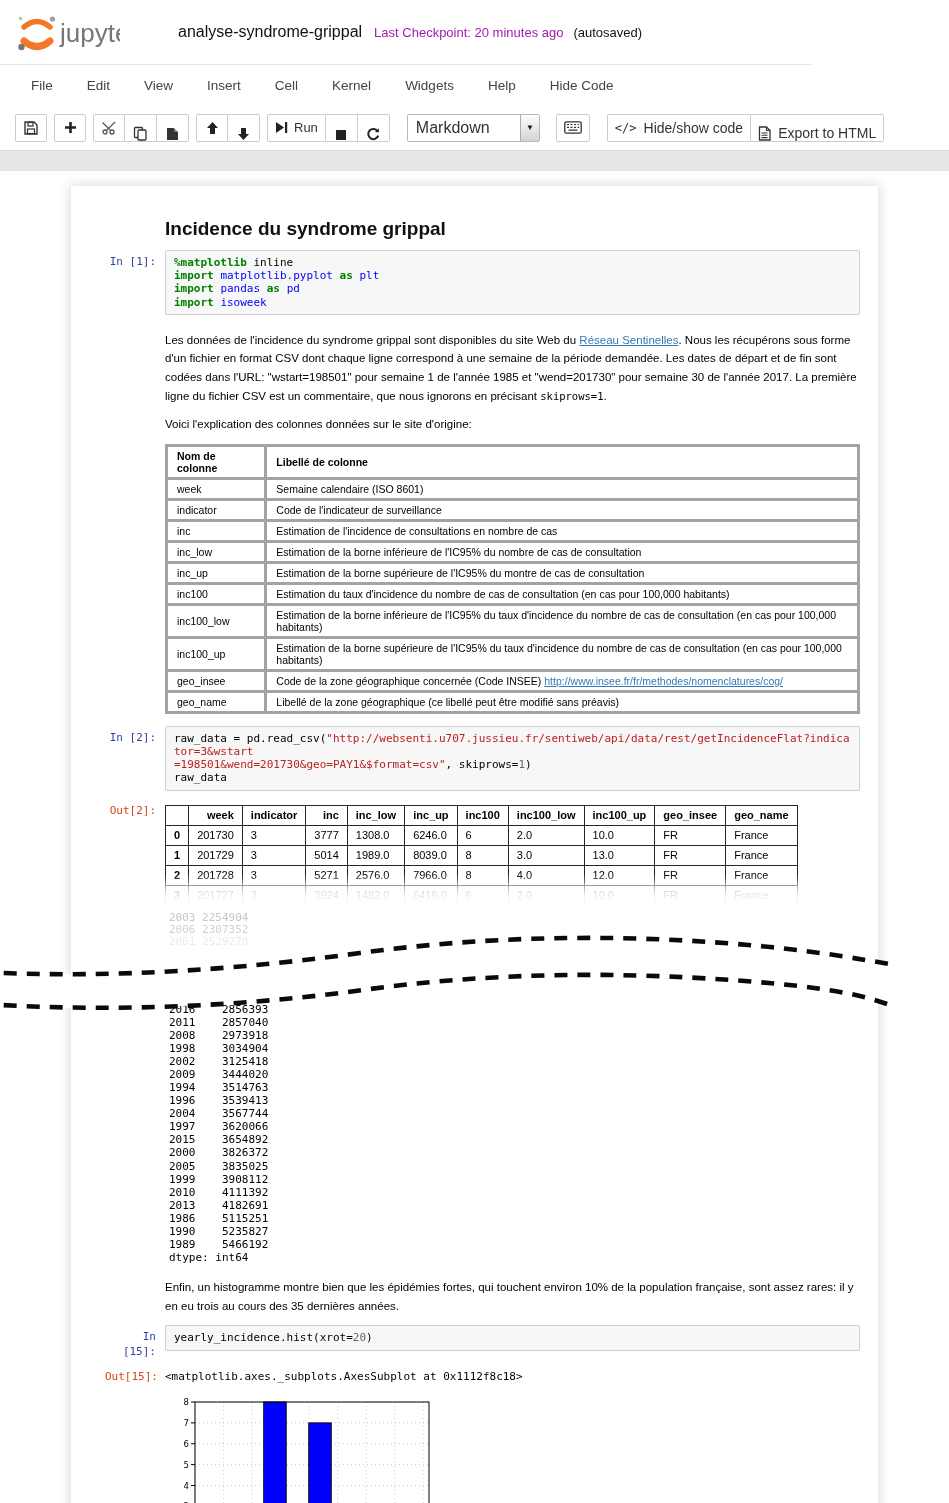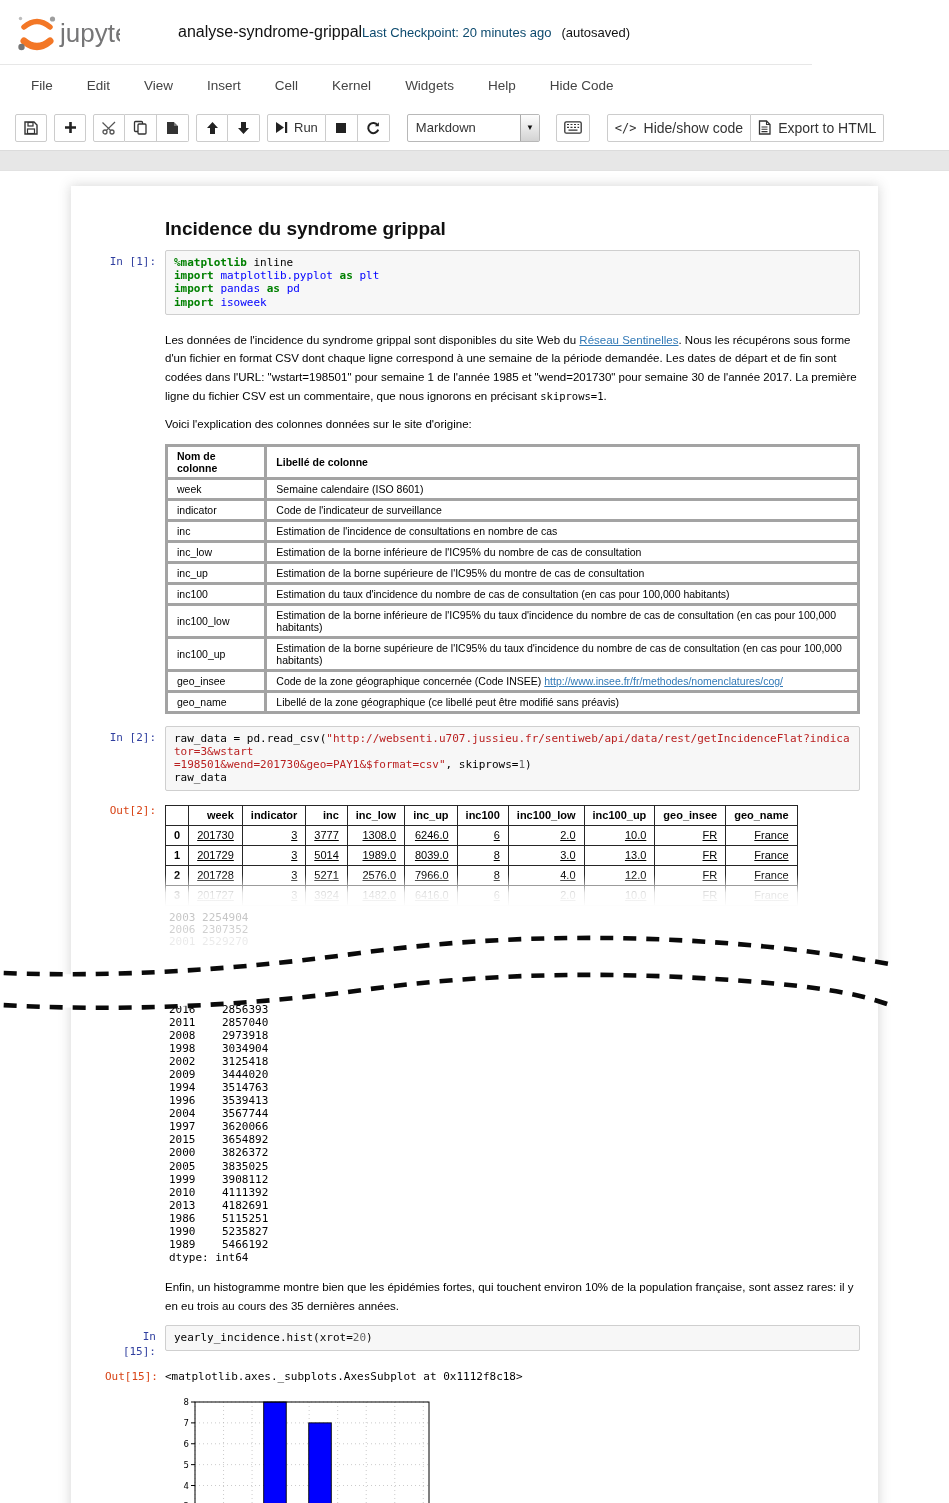--- a/index.html
+++ b/index.html
@@ -8,40 +8,40 @@
   }
   *{box-sizing:border-box;}
   html,body{margin:0;padding:0;}
   body{width:949px;height:1503px;overflow:hidden;position:relative;background:#fff;
        font-family:"Liberation Sans",sans-serif;color:#000;}
   
   .app-header{position:absolute;top:0;left:0;width:949px;height:64px;display:flex;align-items:center;background:#fff;}
   .logo{margin:4px 0 0 16px;cursor:pointer;}
   .title-wrap{display:flex;align-items:baseline;margin-left:58px;}
   .nb-title{font-size:16px;color:#111;}
-  .checkpoint{font-size:13px;color:#0c4a6e;}
+  .checkpoint{font-size:13px;margin-left:12px;color:#a21caf;}
   .autosaved{font-size:13px;margin-left:10px;color:#111;}
   
   .menubar{position:absolute;top:64px;left:0;width:812px;height:41px;border-top:1px solid #e7e7e7;
            display:flex;align-items:center;padding-left:14px;background:#fff;}
   .menu-item{font-size:13.5px;color:#444;padding:0 17px;cursor:pointer;}
   
   .toolbar{position:absolute;top:105px;left:0;width:949px;height:45px;display:flex;align-items:center;padding-left:15px;background:#fff;}
   .btn-group{display:flex;margin-right:7px;}
   .tbtn{height:28px;min-width:32px;background:#fff;border:1px solid #ccc;display:flex;align-items:center;
         justify-content:center;padding:0 7px;font-size:13px;color:#333;cursor:pointer;}
-  .btn-group .tbtn+.tbtn{border-left:none;}
+  .btn-group .tbtn+.tbtn{border-left:none;align-items:flex-end;}
   .btn-group .tbtn:first-child{border-radius:2px 0 0 2px;}
   .btn-group .tbtn:last-child{border-radius:0 2px 2px 0;}
   .btn-group .tbtn:only-child{border-radius:2px;}
   .tbtn svg{display:block;}
   .run-label{margin-left:6px;}
   .cell-type{height:28px;width:133px;border:1px solid #b8b8b8;border-radius:2px;background:#fff;
              display:flex;align-items:center;margin-right:16px;cursor:pointer;}
-  .cell-type-label{flex:1;font-size:13px;color:#333;padding-left:8px;}
+  .cell-type-label{flex:1;font-size:16px;color:#333;padding-left:8px;}
   .cell-type-arrow{width:19px;height:26px;border-left:1px solid #aaa;background:linear-gradient(#fdfdfd,#d3d3d3);
                    display:flex;align-items:center;justify-content:center;font-size:8px;color:#111;}
   .gap{width:10px;}
   .label-btn{font-size:14px;}
   .code-glyph{font-family:"DejaVu Sans Mono",monospace;font-size:12px;margin-right:7px;}
   
   .divider-strip{position:absolute;top:150px;left:0;width:949px;height:21px;background:#e7e7e7;
                  border-top:1px solid #dcdcdc;border-bottom:1px solid #e2e2e2;}
   
   .nb-container{position:absolute;left:71px;top:186px;width:807px;height:1340px;background:#fff;
@@ -67,21 +67,21 @@
   
   table.cols{border-collapse:collapse;margin:10px 0 12px 0;font-size:10.5px;width:100%;}
   table.cols th,table.cols td{border:3px solid #a3a3a3;padding:3px 9px;text-align:left;height:19px;}
   table.cols th{font-weight:bold;}
   
   .df-wrap{position:relative;margin-top:6px;display:inline-block;}
   table.df{border-collapse:collapse;font-size:11px;}
   table.df th,table.df td{border:1px solid #262626;padding:3px 8px;height:20px;}
   table.df thead th{font-weight:bold;text-align:right;}
   table.df tbody th{font-weight:bold;text-align:left;min-width:22px;}
-  table.df td{text-align:right;min-width:38px;text-decoration:underline;}
+  table.df td{text-align:left;min-width:38px;}
   .df-fade{position:absolute;left:-2px;right:-2px;bottom:-2px;height:34px;
            background:linear-gradient(rgba(255,255,255,0),rgba(255,255,255,0.88) 55%,#fff 95%);pointer-events:none;}
   .faint-pre{font-family:"DejaVu Sans Mono",monospace;font-size:11px;line-height:1.12;margin:2px 0 0 4px;color:#777;}
   .faint-pre div:nth-child(1){opacity:.42;}
   .faint-pre div:nth-child(2){opacity:.34;}
   .faint-pre div:nth-child(3){opacity:.15;}
   
   .tear{position:relative;height:54px;}
   .tear svg{position:absolute;left:-165px;top:-22px;width:949px;height:130px;overflow:visible;}
   

